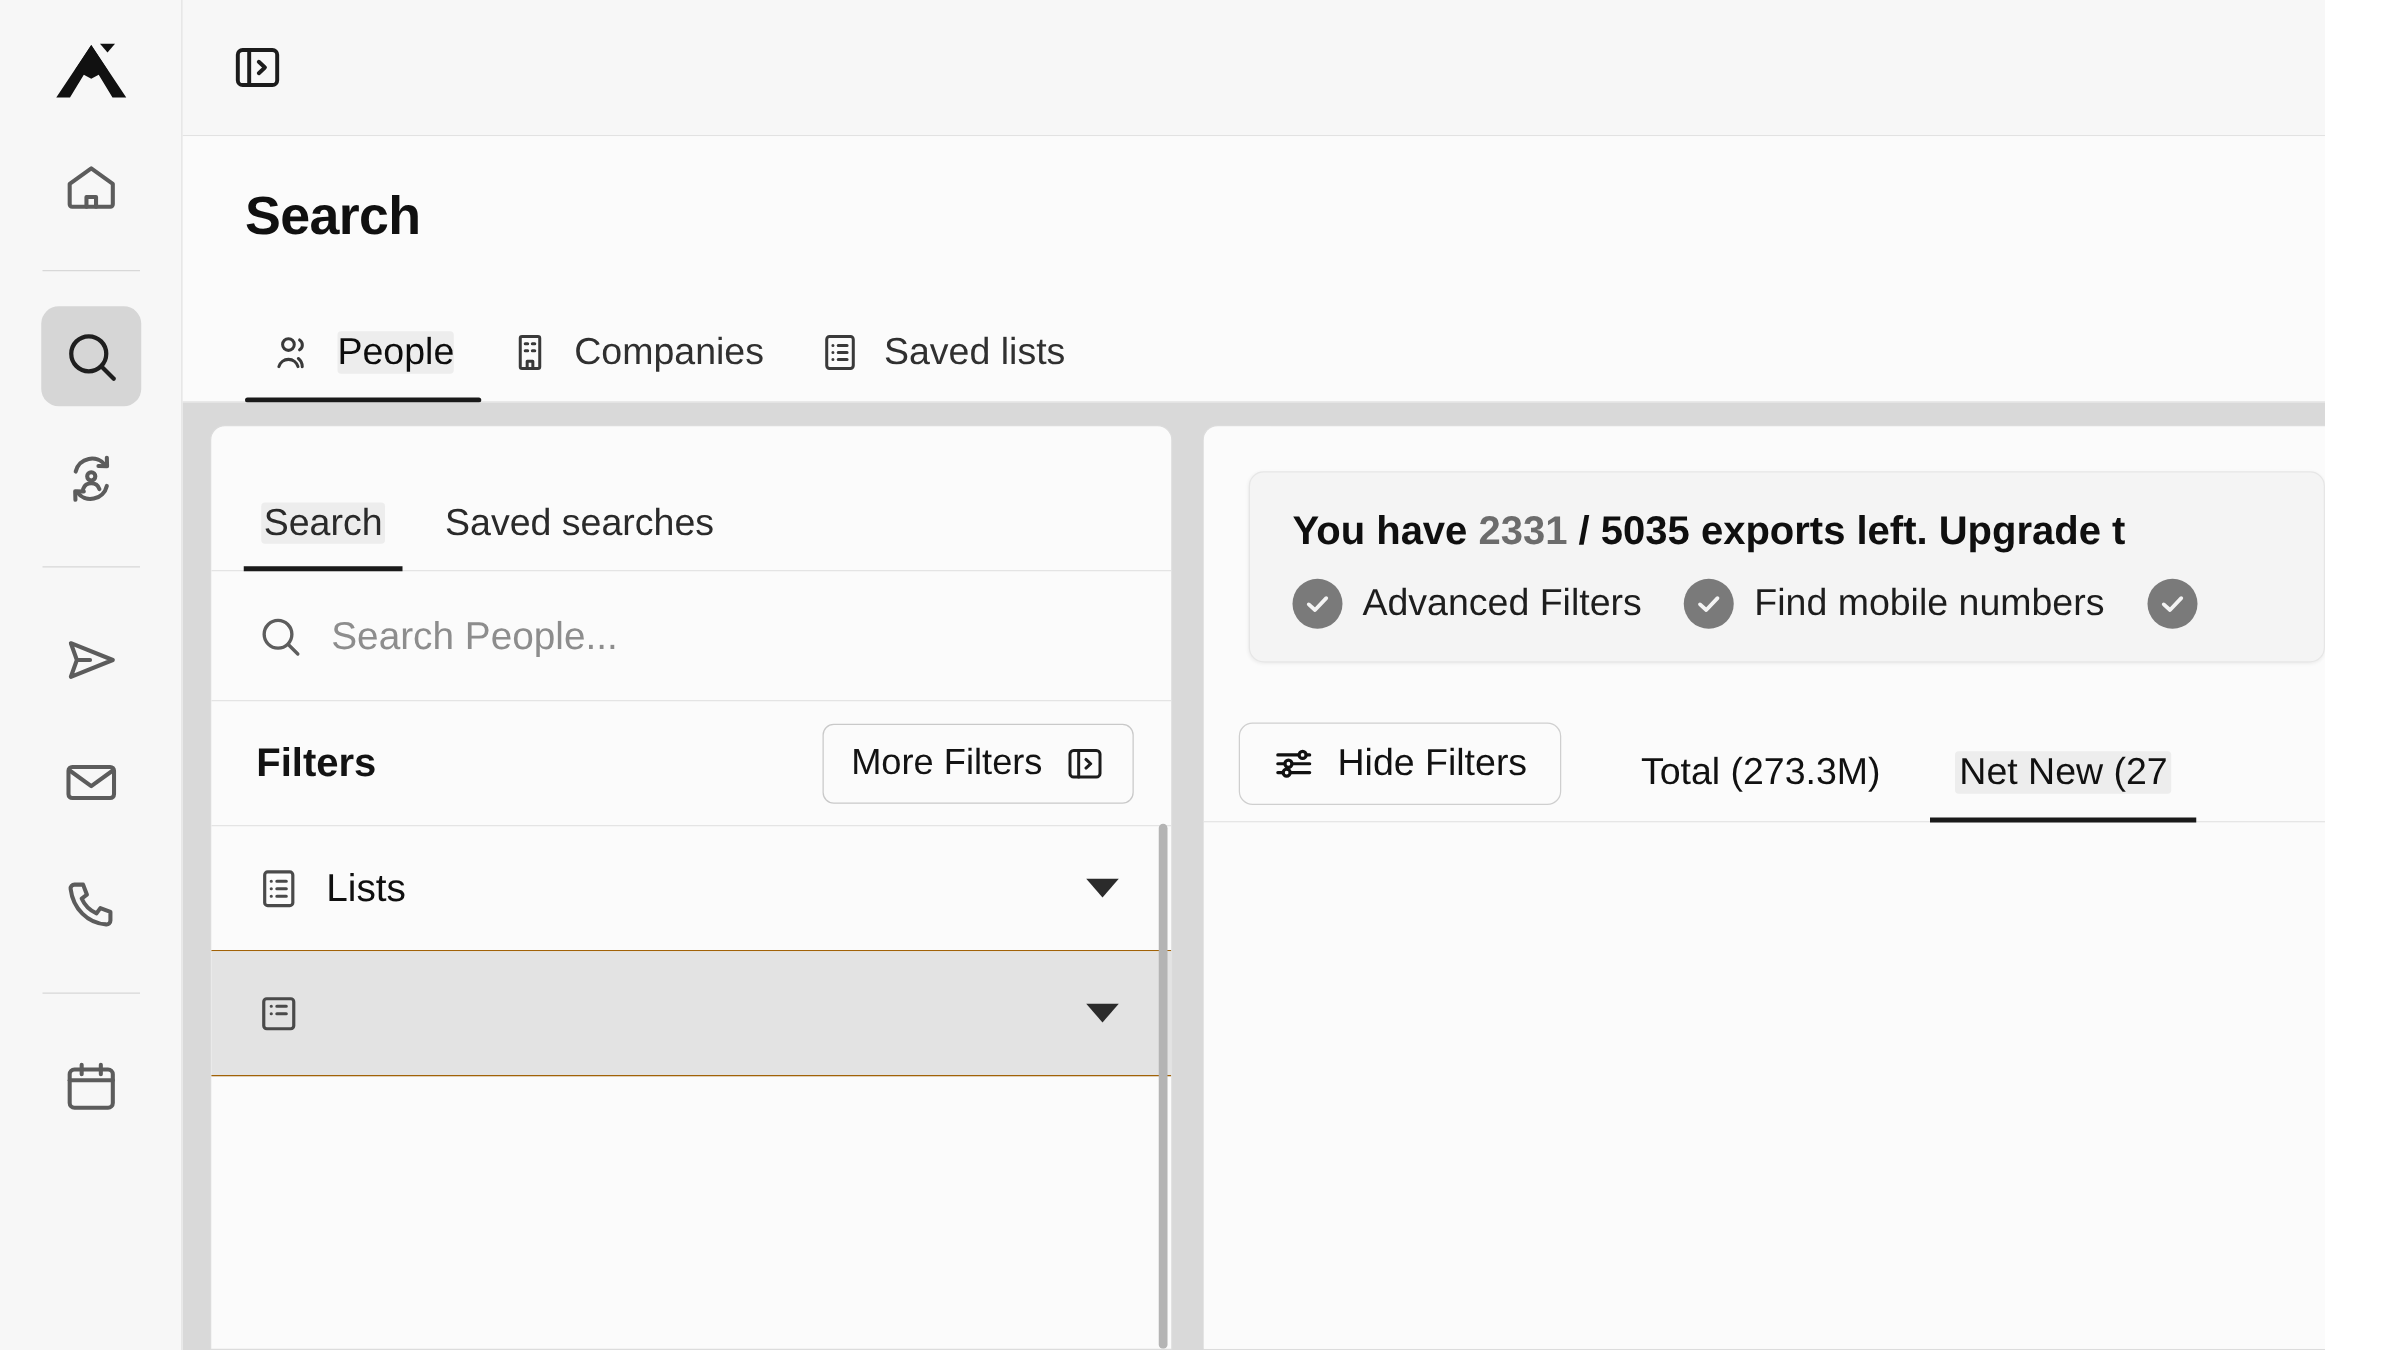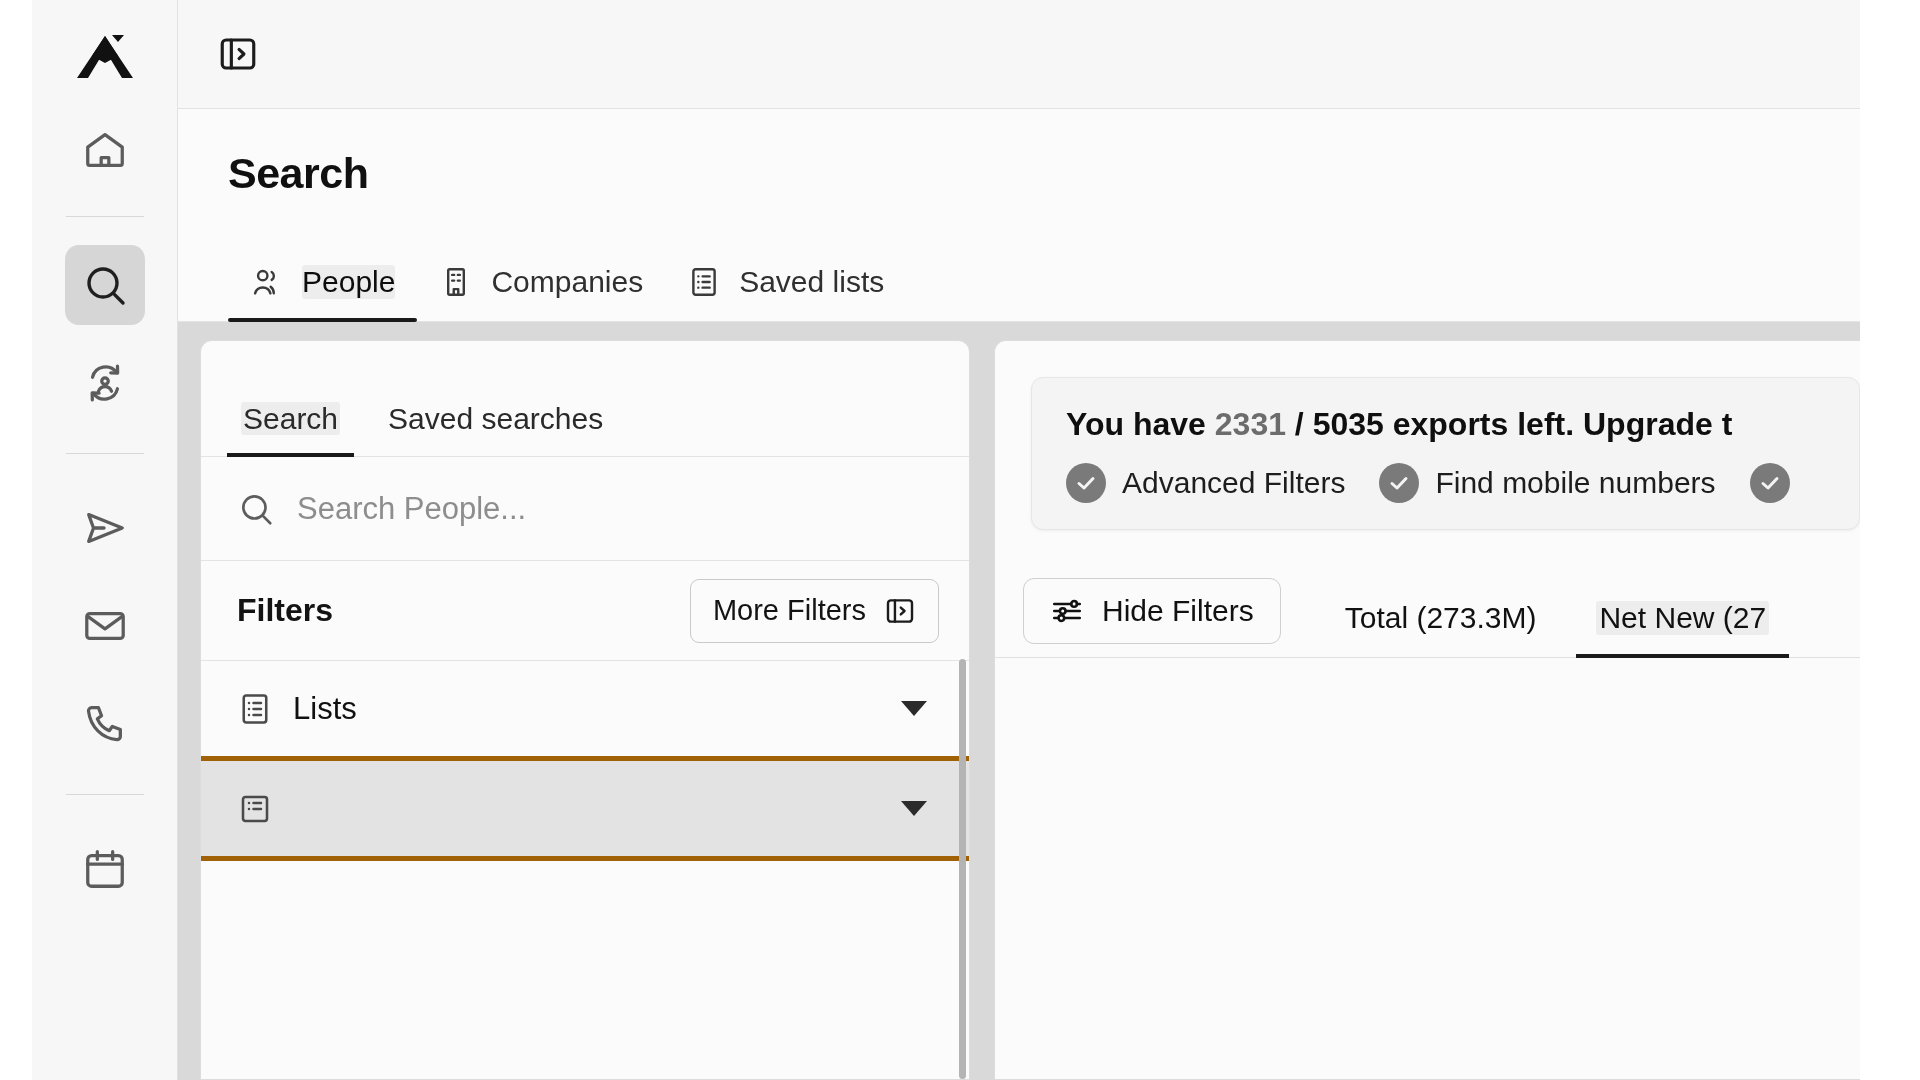--- a/index.html
+++ b/index.html
@@ -3,21 +3,21 @@
 <meta charset="utf-8">
 <style>
   * { box-sizing: border-box; margin: 0; padding: 0; }
   html, body {
     width: 1920px; height: 1080px;
     overflow: hidden;
     background: #ffffff;
     font-family: "Liberation Sans", sans-serif;
     -webkit-font-smoothing: antialiased;
   }
-  .app { display: flex; width: 1860px; height: 1080px; position: relative; padding-left: 32px; }
+  .app { display: flex; width: 1860px; height: 1080px; position: relative; }
 
   
   .rail {
     width: 146px;
     height: 1080px;
     background: #f7f7f7;
     border-right: 1px solid #e2e2e2;
     display: flex;
     flex-direction: column;
     align-items: center;
@@ -186,21 +186,21 @@
     color: #131313;
     cursor: pointer;
     white-space: nowrap;
     justify-content: space-between;
   }
   .filter-item {
     display: flex;
     align-items: center;
     height: 100px;
     padding: 0 36px 0 36px;
-    border-bottom: 5px solid #a16207;
+    border-bottom: 1px solid #a16207;
     cursor: pointer;
     position: relative;
   }
   .filter-item.highlighted { background: #e3e3e3; }
   .fi-ico { width: 42px; display: flex; align-items: center; color: #4a4a4a; }
   .fi-label { font-size: 31px; color: #101010; margin-left: 14px; flex: 1 1 auto; }
   .caret {
     width: 0; height: 0;
     border-left: 13px solid transparent;
     border-right: 13px solid transparent;

